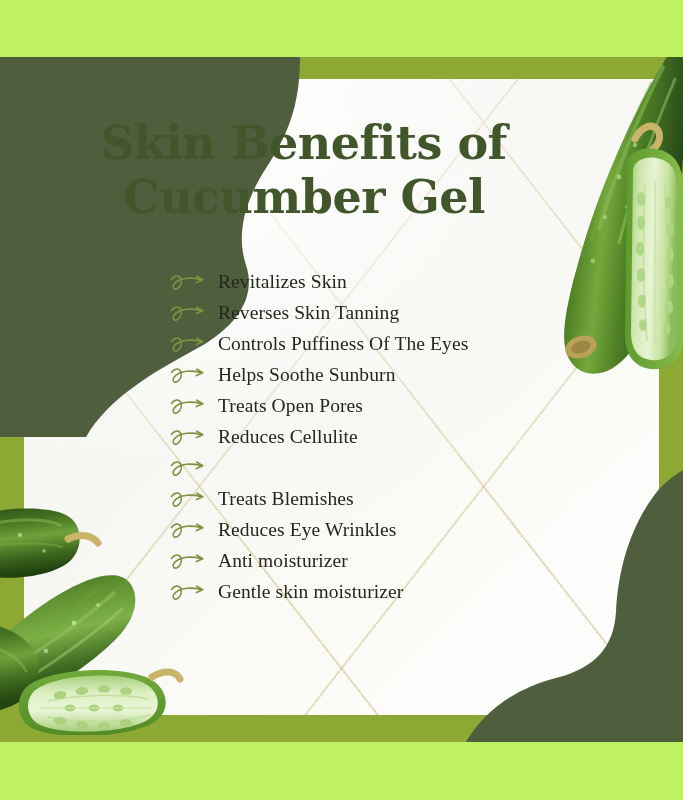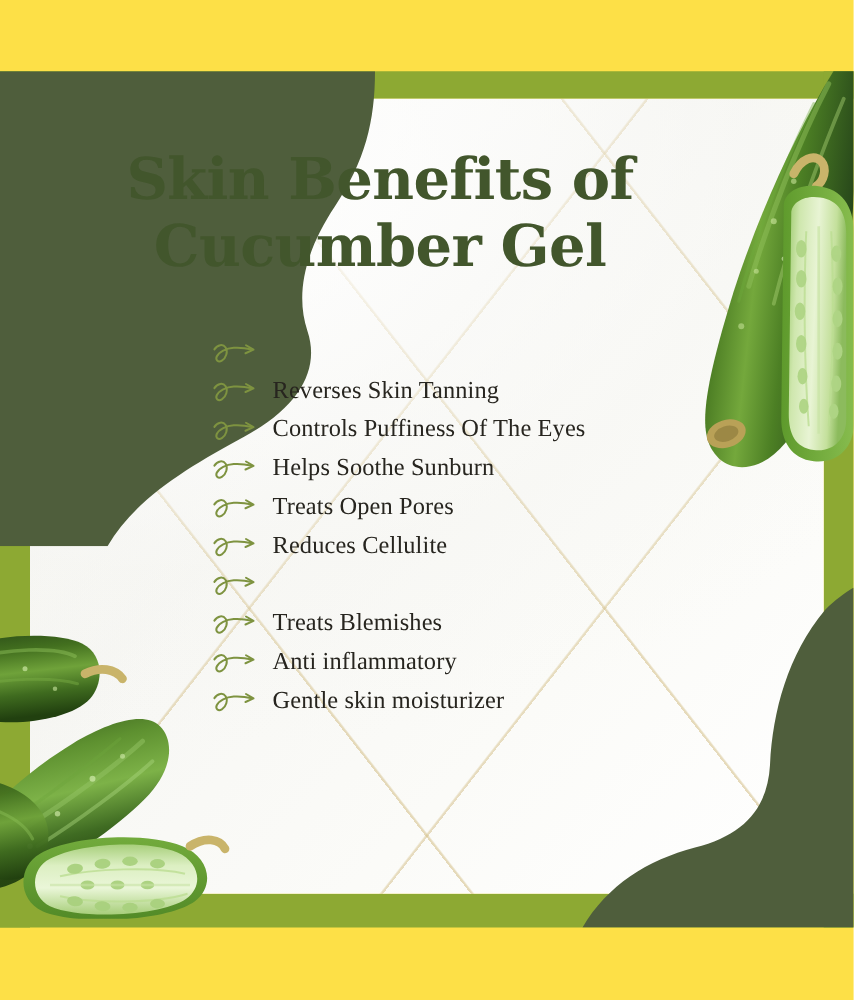--- a/index.html
+++ b/index.html
@@ -2,21 +2,21 @@
 <html><head>
 <meta charset="utf-8">
 <style>
   html,body{margin:0;padding:0;background:#ffffff;}
   body{font-family:"Liberation Serif",serif;}
 
   #poster{
     position:relative;
     width:683px;height:800px;
     overflow:hidden;
-    background:#fde047;
+    background:#bef264;
   }
 
   
   .frame-band{
     position:absolute;
     background:#8DA933;
   }
   .band-top   {left:0;  top:57px;  width:683px; height:22px;}
   .band-bottom{left:0;  top:715px; width:683px; height:27px;}
   .band-left  {left:0;  top:57px;  width:24px;  height:685px;}
@@ -146,20 +146,21 @@
     <span>Skin Benefits of</span>
     <span class="l2">Cucumber Gel</span>
   </div>
 
   <ul class="benefits" id="benefits-list">
       <li class="benefit">
         <svg class="bullet" viewBox="0 0 38 24">
           <path d="M1.5,9.5 C4,5.5 8.5,5 10.5,8 C12.5,11 11,16.5 7.5,18.5 C4.5,20.2 2.2,18 3.4,15.2 C5,11.4 11,8.6 17,8.2 C22.5,7.9 27.5,8.6 31.5,9.6" fill="none" stroke="#7E9340" stroke-width="1.6" stroke-linecap="round" stroke-linejoin="round"></path>
           <path d="M26.8,6.2 L32.8,9.7 L26.4,12.6" fill="none" stroke="#7E9340" stroke-width="1.6" stroke-linecap="round" stroke-linejoin="round"></path>
         </svg>
+        <span class="benefit-text">Revitalizes Skin</span>
       </li>
       <li class="benefit">
         <svg class="bullet" viewBox="0 0 38 24">
           <path d="M1.5,9.5 C4,5.5 8.5,5 10.5,8 C12.5,11 11,16.5 7.5,18.5 C4.5,20.2 2.2,18 3.4,15.2 C5,11.4 11,8.6 17,8.2 C22.5,7.9 27.5,8.6 31.5,9.6" fill="none" stroke="#7E9340" stroke-width="1.6" stroke-linecap="round" stroke-linejoin="round"></path>
           <path d="M26.8,6.2 L32.8,9.7 L26.4,12.6" fill="none" stroke="#7E9340" stroke-width="1.6" stroke-linecap="round" stroke-linejoin="round"></path>
         </svg>
         <span class="benefit-text">Reverses Skin Tanning</span>
       </li>
       <li class="benefit">
         <svg class="bullet" viewBox="0 0 38 24">
@@ -200,21 +201,28 @@
           <path d="M1.5,9.5 C4,5.5 8.5,5 10.5,8 C12.5,11 11,16.5 7.5,18.5 C4.5,20.2 2.2,18 3.4,15.2 C5,11.4 11,8.6 17,8.2 C22.5,7.9 27.5,8.6 31.5,9.6" fill="none" stroke="#7E9340" stroke-width="1.6" stroke-linecap="round" stroke-linejoin="round"></path>
           <path d="M26.8,6.2 L32.8,9.7 L26.4,12.6" fill="none" stroke="#7E9340" stroke-width="1.6" stroke-linecap="round" stroke-linejoin="round"></path>
         </svg>
         <span class="benefit-text">Treats Blemishes</span>
       </li>
       <li class="benefit">
         <svg class="bullet" viewBox="0 0 38 24">
           <path d="M1.5,9.5 C4,5.5 8.5,5 10.5,8 C12.5,11 11,16.5 7.5,18.5 C4.5,20.2 2.2,18 3.4,15.2 C5,11.4 11,8.6 17,8.2 C22.5,7.9 27.5,8.6 31.5,9.6" fill="none" stroke="#7E9340" stroke-width="1.6" stroke-linecap="round" stroke-linejoin="round"></path>
           <path d="M26.8,6.2 L32.8,9.7 L26.4,12.6" fill="none" stroke="#7E9340" stroke-width="1.6" stroke-linecap="round" stroke-linejoin="round"></path>
         </svg>
-        <span class="benefit-text">Anti inflammatory</span>
+        <span class="benefit-text">Reduces Eye Wrinkles</span>
+      </li>
+      <li class="benefit">
+        <svg class="bullet" viewBox="0 0 38 24">
+          <path d="M1.5,9.5 C4,5.5 8.5,5 10.5,8 C12.5,11 11,16.5 7.5,18.5 C4.5,20.2 2.2,18 3.4,15.2 C5,11.4 11,8.6 17,8.2 C22.5,7.9 27.5,8.6 31.5,9.6" fill="none" stroke="#7E9340" stroke-width="1.6" stroke-linecap="round" stroke-linejoin="round"></path>
+          <path d="M26.8,6.2 L32.8,9.7 L26.4,12.6" fill="none" stroke="#7E9340" stroke-width="1.6" stroke-linecap="round" stroke-linejoin="round"></path>
+        </svg>
+        <span class="benefit-text">Anti moisturizer</span>
       </li>
       <li class="benefit">
         <svg class="bullet" viewBox="0 0 38 24">
           <path d="M1.5,9.5 C4,5.5 8.5,5 10.5,8 C12.5,11 11,16.5 7.5,18.5 C4.5,20.2 2.2,18 3.4,15.2 C5,11.4 11,8.6 17,8.2 C22.5,7.9 27.5,8.6 31.5,9.6" fill="none" stroke="#7E9340" stroke-width="1.6" stroke-linecap="round" stroke-linejoin="round"></path>
           <path d="M26.8,6.2 L32.8,9.7 L26.4,12.6" fill="none" stroke="#7E9340" stroke-width="1.6" stroke-linecap="round" stroke-linejoin="round"></path>
         </svg>
         <span class="benefit-text">Gentle skin moisturizer</span>
       </li>
     </ul>
 

